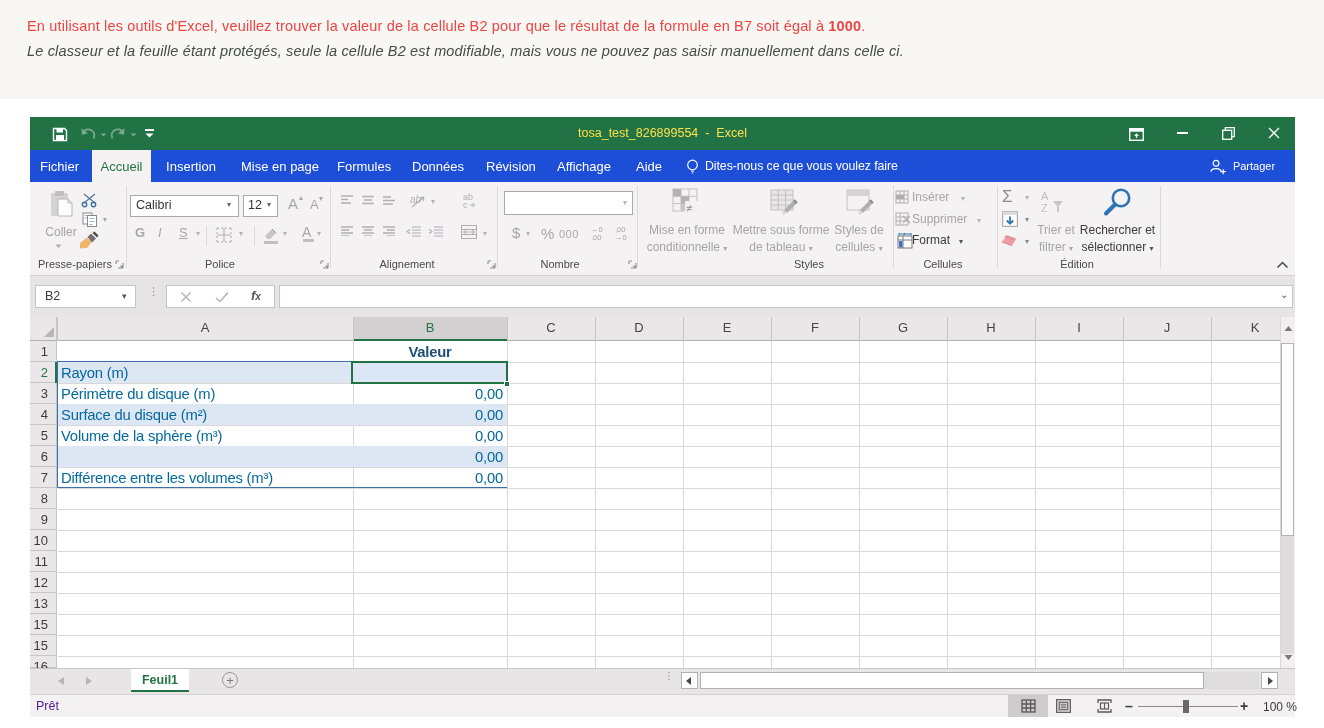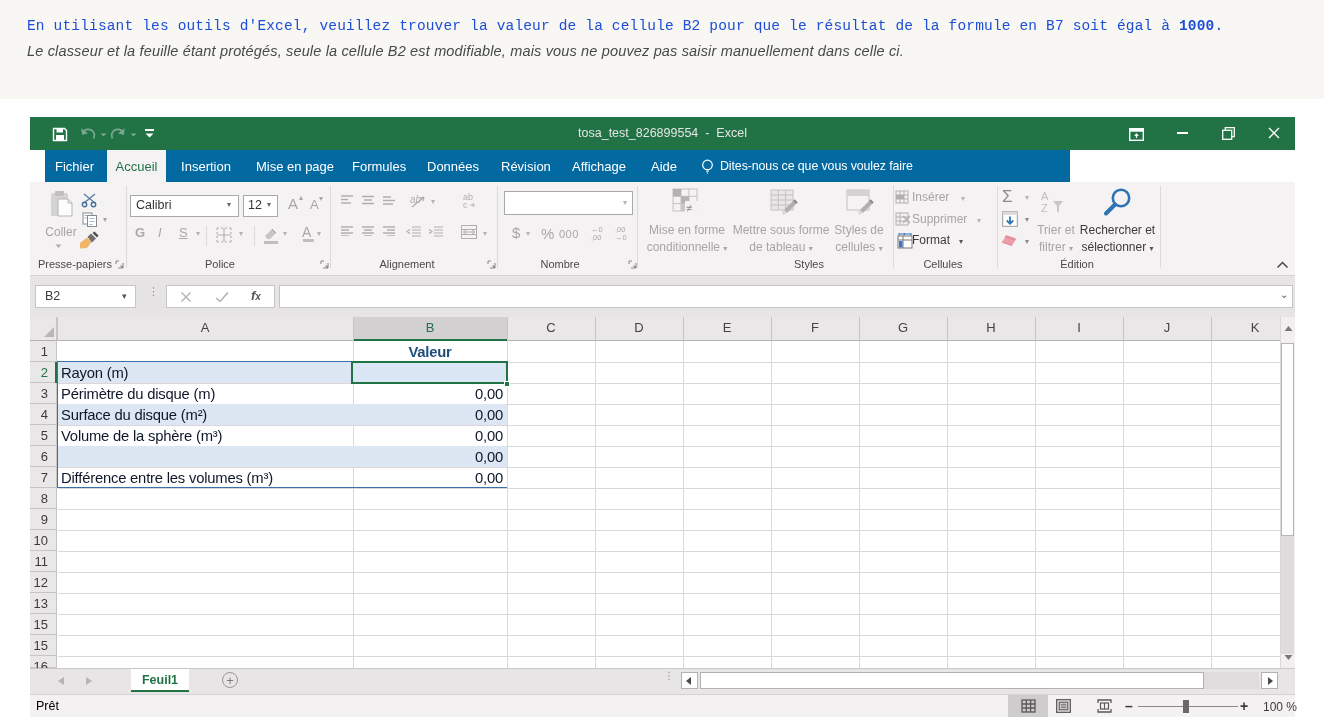--- a/index.html
+++ b/index.html
@@ -2,50 +2,50 @@
 <html><head>
 <meta charset="utf-8">
 <style>
   * { margin:0; padding:0; box-sizing:border-box; }
   html,body { width:1324px; height:728px; background:#fff; overflow:hidden;
     font-family:"Liberation Sans", sans-serif; }
   .abs { position:absolute; }
   #page { position:relative; width:1324px; height:728px; }
   
   #banner { position:absolute; left:0; top:0; width:1324px; height:99px; background:#f8f7f3; }
-  #banner .l1 { position:absolute; left:27px; top:18px; font-size:14.5px; letter-spacing:0.16px; color:#1d4ed8;font-family:Liberation Mono, monospace; }
+  #banner .l1 { position:absolute; left:27px; top:18px; font-size:14.5px; letter-spacing:0.16px; color:#ef4444; }
   #banner .l2 { position:absolute; left:27px; top:43px; font-size:14.5px; letter-spacing:0.16px; color:#454b4a; font-style:italic; }
   
   #titlebar { position:absolute; left:30px; top:117px; width:1265px; height:33px; background:#217346; }
-  #tabrow   { position:absolute; left:45px; top:150px; width:1025px; height:32px; background:#0369a1; }
+  #tabrow   { position:absolute; left:30px; top:150px; width:1265px; height:32px; background:#1d4ed8; }
   #ribbon   { position:absolute; left:30px; top:182px; width:1265px; height:94px; background:#f5f2f4; border-bottom:1px solid #d5d2d4; }
   #fbar     { position:absolute; left:30px; top:276px; width:1265px; height:41px; background:#e6e4e5; }
   #grid     { position:absolute; left:30px; top:317px; width:1265px; height:351px; background:#fff; overflow:hidden; }
   #sheetbar { position:absolute; left:30px; top:668px; width:1265px; height:26px; background:#e7e5e6; border-top:1px solid #c9c7c8; }
   #statusbar{ position:absolute; left:30px; top:694px; width:1265px; height:23px; background:#f4f1f3; border-top:1px solid #d4d2d3; }
   
   .tbtn { position:absolute; color:#fff; }
-  #title { position:absolute; left:0; top:0; width:1265px; height:33px; line-height:33px; text-align:center; color:#e5e5e5; font-size:12.5px; }
+  #title { position:absolute; left:0; top:0; width:1265px; height:33px; line-height:33px; text-align:center; color:#fde047; font-size:12.5px; }
   
   .tab { position:absolute; top:0; height:32px; line-height:33px; color:#fff; font-size:13px; text-align:center; }
   #tab-accueil { position:absolute; left:62px; top:0; width:59px; height:32px; background:#f5f2f4; color:#217346; line-height:33px; font-size:13px; text-align:center; }
   
   .gsep { position:absolute; top:4px; width:1px; height:82px; background:#dcd9db; }
   .glabel { position:absolute; top:76px; font-size:11px; color:#4a484a; width:160px; margin-left:-80px; text-align:center; }
   .rtxt { position:absolute; font-size:12px; color:#a6a4a5; }
   .combo { position:absolute; background:#fff; border:1px solid #aaa8a9; }
   .fbox { position:absolute; top:9px; height:23px; background:#fff; border:1px solid #c6c4c5; }
   .tab { white-space:nowrap; }
   
   .hv { position:absolute; top:0; width:1px; height:24px; background:#c6c4c5; }
   .hl { position:absolute; top:3px; height:20px; font-size:13px; color:#444; text-align:center; }
   .gv { position:absolute; top:24px; width:1px; height:327px; background:#d9d7d8; }
   .gh { position:absolute; left:28px; width:1222px; height:1px; background:#d9d7d8; }
   .rn { position:absolute; left:0; width:26px; height:21px; font-size:13px; color:#3c3a3b; text-align:right; padding-top:3px; padding-right:8px; border-bottom:1px solid #c6c4c5; }
-  .ct { position:absolute; font-size:14.8px; color:#0f172a; letter-spacing:-0.2px; white-space:nowrap; }
+  .ct { position:absolute; font-size:14.8px; color:#0369a1; letter-spacing:-0.2px; white-space:nowrap; }
 </style>
 </head>
 <body>
 <div id="page">
   <div id="banner">
     <div class="l1">En utilisant les outils d'Excel, veuillez trouver la valeur de la cellule B2 pour que le résultat de la formule en B7 soit égal à <b>1000</b>.</div>
     <div class="l2">Le classeur et la feuille étant protégés, seule la cellule B2 est modifiable, mais vous ne pouvez pas saisir manuellement dans celle ci.</div>
   </div>
 
   <div id="titlebar">
@@ -489,21 +489,21 @@
     <div class="abs" style="left:634px;top:4px;width:3px;height:15px;color:#8c8a8b;font-size:10px;line-height:5px">⋮</div>
     <div class="abs" style="left:651px;top:3px;width:17px;height:17px;background:#fff;border:1px solid #b2b0b1"></div>
     <div class="abs" style="left:656px;top:7.5px;width:0;height:0;border-right:5px solid #4a4849;border-top:4px solid transparent;border-bottom:4px solid transparent"></div>
     <div class="abs" style="left:670px;top:3px;width:504px;height:17px;background:#fff;border:1px solid #b2b0b1"></div>
     <div class="abs" style="left:1174px;top:3px;width:55px;height:17px;background:#dedcdd"></div>
     <div class="abs" style="left:1231px;top:3px;width:17px;height:17px;background:#fff;border:1px solid #b2b0b1"></div>
     <div class="abs" style="left:1238px;top:7.5px;width:0;height:0;border-left:5px solid #4a4849;border-top:4px solid transparent;border-bottom:4px solid transparent"></div>
   </div>
 
   <div id="statusbar">
-    <div class="abs" style="left:6px;top:4px;font-size:12.5px;color:#000000">Prêt</div>
+    <div class="abs" style="left:6px;top:4px;font-size:12.5px;color:#4c1d95">Prêt</div>
     <div class="abs" style="left:978px;top:0;width:40px;height:22px;background:#cfccce"></div>
     <svg class="abs" style="left:991px;top:4px" width="15" height="14" viewBox="0 0 15 14">
       <g stroke="#5a5859" stroke-width="1.3" fill="none">
           <rect x="1" y="1" width="13" height="12"></rect>
           <path d="M1 5 h13 M1 9 h13 M5.3 1 v12 M9.6 1 v12"></path>
         </g>
     </svg>
     <svg class="abs" style="left:1026px;top:4px" width="15" height="14" viewBox="0 0 15 14">
       <rect x="0.7" y="0.7" width="13.6" height="12.6" fill="none" stroke="#5a5859" stroke-width="1.3"></rect>
       <rect x="3.2" y="3.2" width="8.6" height="7.6" fill="none" stroke="#5a5859" stroke-width="1.2"></rect>

